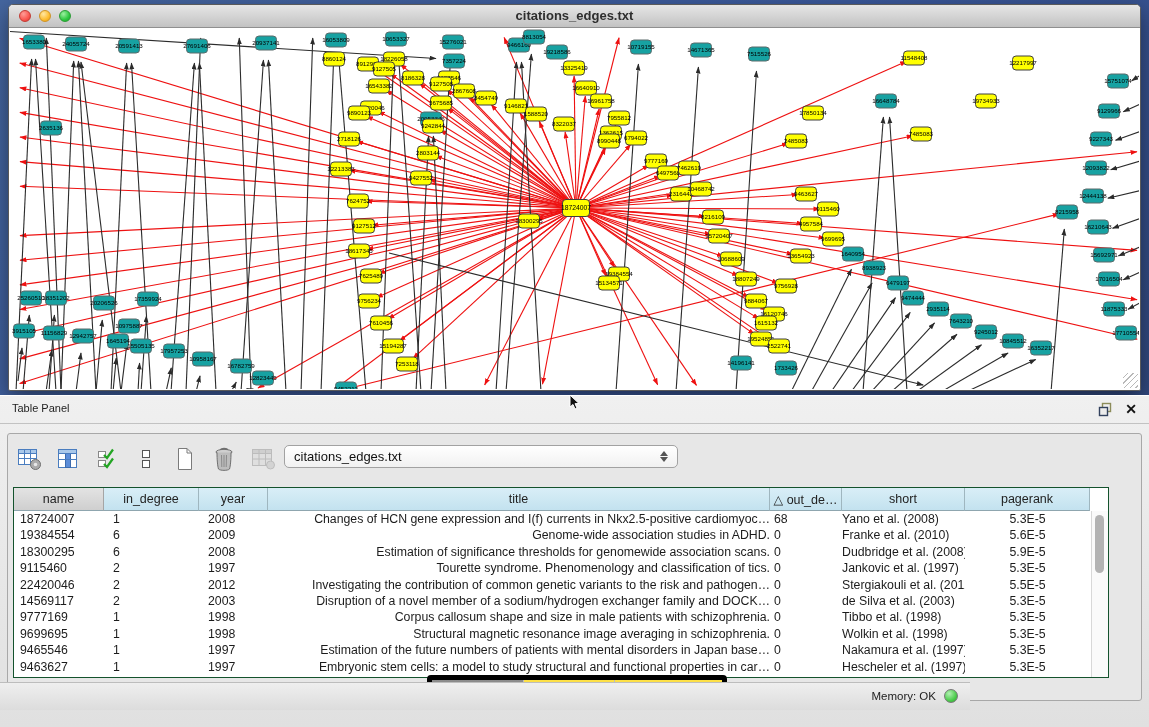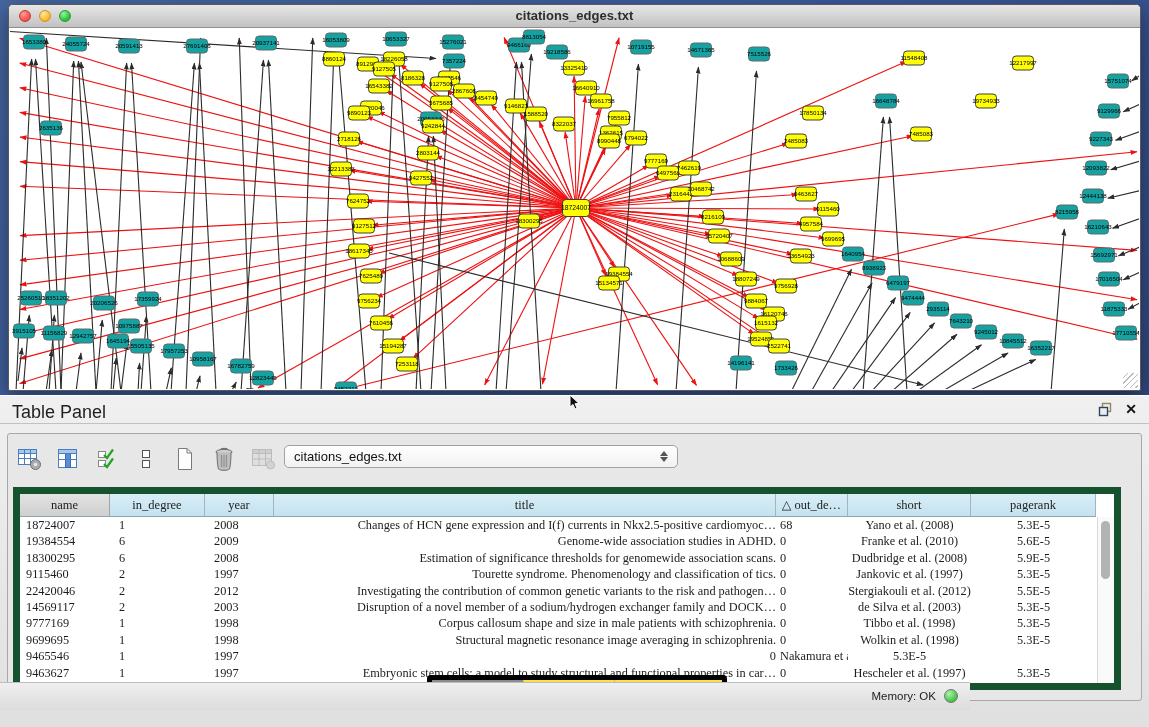--- a/index.html
+++ b/index.html
@@ -15,47 +15,47 @@
   .light.red{background:radial-gradient(circle at 35% 30%,#ff9d97,#f95750 60%,#d8352e);border:1px solid #c33a33;box-sizing:border-box;}
   .light.yellow{background:radial-gradient(circle at 35% 30%,#ffe7a3,#fdbc2f 60%,#e09c16);border:1px solid #cf9325;box-sizing:border-box;}
   .light.green{background:radial-gradient(circle at 35% 30%,#9cf0a0,#2ec740 60%,#17a52a);border:1px solid #2b9c35;box-sizing:border-box;}
   .canvas{position:absolute;left:1px;right:1px;top:23px;bottom:1px;background:#fff;overflow:hidden;}
   .canvas svg{display:block;}
   .grip{position:absolute;right:1px;bottom:1px;width:15px;height:15px;background:repeating-linear-gradient(135deg,transparent 0 3px,#b9b9b9 3px 4px);}
 
   
   .tpanel{position:absolute;left:0;top:395px;width:1149px;height:332px;background:linear-gradient(#f0f0f0,#e0e0e0);}
   .phead{position:absolute;left:0;top:0;width:100%;height:27px;border-top:1px solid #fff;border-bottom:1px solid #c2c2c2;}
-  .ptitle{position:absolute;left:12px;top:6px;font-size:18px;color:#1f1f1f;}
+  .ptitle{position:absolute;left:12px;top:6px;font-size:11px;color:#1f1f1f;}
   .pctl{position:absolute;right:12px;top:5px;display:flex;gap:12px;align-items:center;}
   .xicon{font-size:14px;font-weight:700;color:#111;line-height:16px;cursor:default;}
 
   .content{position:absolute;left:7px;top:38px;width:1133px;height:266px;border:1px solid #a8a8a8;border-radius:3px;background:#e7e7e7;}
   .toolbar{position:absolute;left:8px;top:4px;height:42px;display:flex;align-items:center;gap:13px;}
   .tbicon{width:26px;height:26px;display:flex;align-items:center;justify-content:center;}
   .fx{font-family:"Liberation Serif",serif;font-style:italic;font-weight:700;font-size:15px;color:#222;}
   .combo{position:absolute;left:276px;top:11px;width:394px;height:23px;border:1px solid #a2a2a2;border-radius:5px;background:linear-gradient(#ffffff,#f1f1f1);box-sizing:border-box;display:flex;align-items:center;}
   .combo .val{flex:1;font-size:13px;color:#111;padding-left:9px;}
   .combo .stepper{width:18px;display:flex;flex-direction:column;align-items:center;gap:1px;padding-right:4px;}
   .combo .stepper i{width:0;height:0;border-left:4px solid transparent;border-right:4px solid transparent;}
   .combo .stepper .up{border-bottom:5px solid #555;}
   .combo .stepper .dn{border-top:5px solid #555;}
 
-  .tablewrap{position:absolute;left:5px;top:53px;width:1094px;height:189px;border:7px solid #14532d;background:#fff;overflow:hidden;font-family:Liberation Serif, serif;}
+  .tablewrap{position:absolute;left:5px;top:53px;width:1094px;height:189px;border:1px solid #14532d;background:#fff;overflow:hidden;}
   .grid{display:grid;grid-template-columns:90px 95px 69px 502px 72px 123px 125px;}
   .th{height:23px;box-sizing:border-box;background:linear-gradient(#d9eef7,#c3e2ef);border-right:1px solid #9fb6bf;border-bottom:1px solid #8fa6af;font-size:12.5px;color:#222;display:flex;align-items:center;justify-content:center;overflow:hidden;white-space:nowrap;}
   .th.gray{background:linear-gradient(#e3e3e3,#cfcfcf);border-right:1px solid #a5a5a5;}
   .tr{height:16.4px;}
   .td{font-size:12.3px;line-height:16.4px;color:#1c1c1c;white-space:nowrap;overflow:hidden;box-sizing:border-box;}
   .tr .td:nth-child(1){padding-left:6px;}
   .tr .td:nth-child(2){padding-left:9px;}
   .tr .td:nth-child(3){padding-left:9px;}
   .tr .td:nth-child(4){padding-left:13px;text-align:right;}
   .tr .td:nth-child(5){padding-left:4px;}
-  .tr .td:nth-child(6){text-align:center;}
+  .tr .td:nth-child(6){text-align:left;}
   .tr .td:nth-child(7){text-align:center;}
   .vscroll{position:absolute;right:0;top:23px;bottom:0;width:16px;background:#fafafa;border-left:1px solid #d8d8d8;}
   .thumb{position:absolute;left:3px;top:4px;width:9px;height:58px;border-radius:5px;background:#b3b3b3;}
 
   .tabs{position:absolute;left:419px;top:241px;height:22px;display:flex;border:5px solid #000000;border-radius:4px;overflow:hidden;background:#fde047;box-shadow:0 1px 0 rgba(255,255,255,.7);}
   .tab{padding:0 14px;font-size:12.5px;line-height:21px;color:#1d1d1d;border-left:1px solid #bdbdbd;}
   .tab:first-child{border-left:none;}
   .tab.sel{background:linear-gradient(#8d8d8d,#6d6d6d);color:#f3f3f3;}
 
   .statusbar{position:absolute;left:0;top:287px;width:970px;height:27px;background:linear-gradient(#efefef,#dcdcdc);border-top:1px solid #bdbdbd;}
@@ -903,20 +903,21 @@
             <div class="td">1998</div>
             <div class="td">Structural magnetic resonance image averaging in schizophrenia.</div>
             <div class="td">0</div>
             <div class="td">Wolkin et al. (1998)</div>
             <div class="td">5.3E-5</div>
           </div>
           <div class="tr grid">
             <div class="td">9465546</div>
             <div class="td">1</div>
             <div class="td">1997</div>
+            <div class="td">Estimation of the future numbers of patients with mental disorders in Japan base…</div>
             <div class="td">0</div>
             <div class="td">Nakamura et al. (1997)</div>
             <div class="td">5.3E-5</div>
           </div>
           <div class="tr grid">
             <div class="td">9463627</div>
             <div class="td">1</div>
             <div class="td">1997</div>
             <div class="td">Embryonic stem cells: a model to study structural and functional properties in car…</div>
             <div class="td">0</div>

